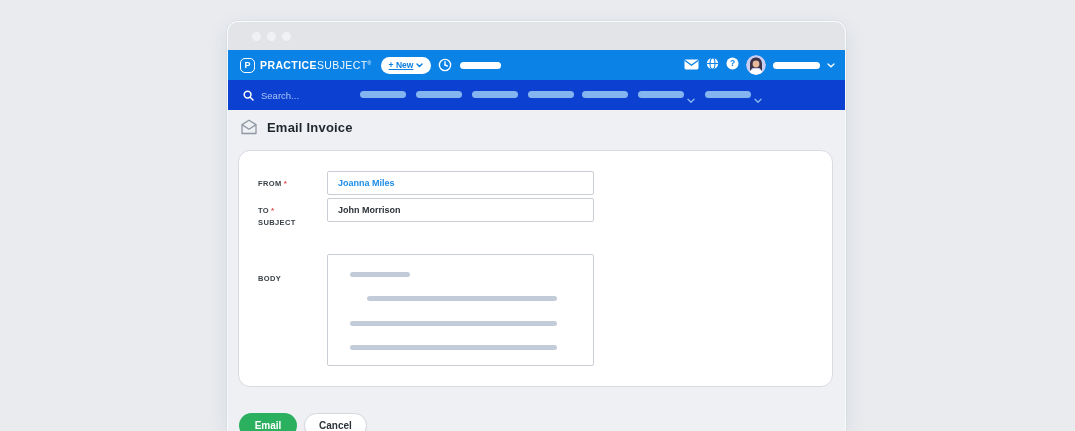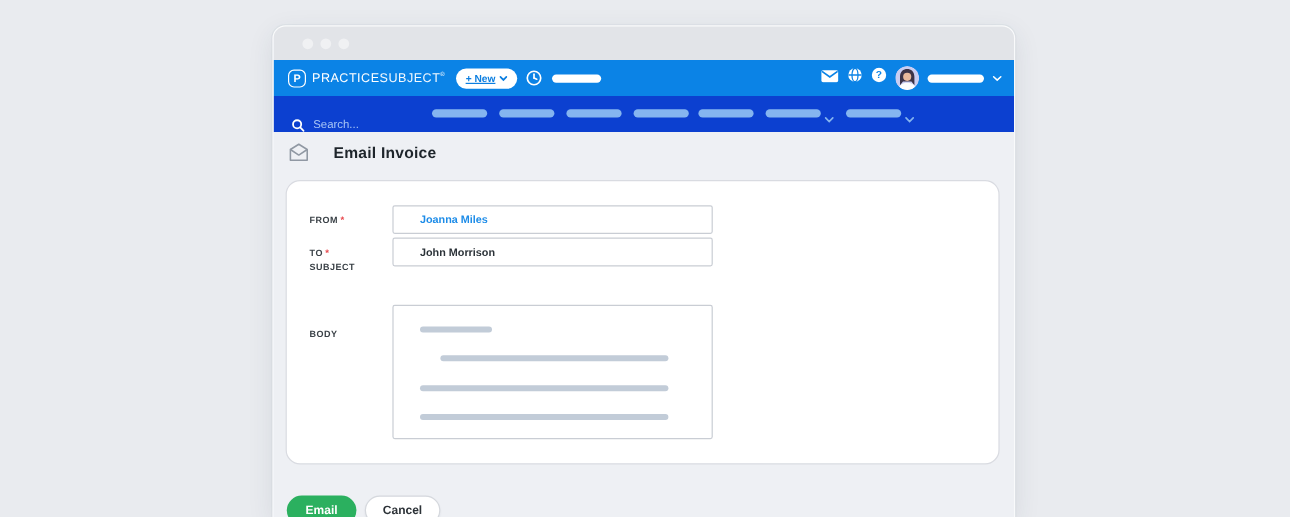--- a/index.html
+++ b/index.html
@@ -19,62 +19,62 @@
   .chrome-dot { width:9px; height:9px; border-radius:50%; background:#f0f1f3; }
 
   
   .topbar { height:30px; background:#0b83e6; display:flex; align-items:center; padding:0 10px 0 12px; }
   .brand { display:flex; align-items:center; gap:5px; cursor:pointer; }
   .brand-badge {
     width:15px; height:15px; border:1.6px solid #fff; border-radius:5px;
     color:#fff; font-size:9px; font-weight:bold; display:flex; align-items:center; justify-content:center;
   }
   .brand-text { color:#fff; font-size:10.5px; letter-spacing:.4px; white-space:nowrap; }
-  .brand-text b { font-weight:400; }
+  .brand-text b { font-weight:700; }
   .brand-text .light { font-weight:400; opacity:.95; }
   .brand-text sup { font-size:5px; vertical-align:super; }
   .new-btn {
     margin-left:9px; background:#fff; color:#0b7ee0; border:none; border-radius:9px;
     height:17px; padding:0 8px; font-size:8.5px; font-weight:700; display:flex; align-items:center; gap:3px; cursor:pointer;
     font-family:"Liberation Sans", sans-serif;
     text-decoration:underline;
   }
   .clock-icon { margin-left:7px; display:flex; }
   .ph-bar { background:#fff; border-radius:4px; height:7px; }
   .topbar .ph-bar.brandside { width:41px; margin-left:8px; }
   .top-right { margin-left:auto; display:flex; align-items:center; gap:7px; }
   .avatar { width:20px; height:20px; border-radius:50%; overflow:hidden; flex:0 0 auto; cursor:pointer; }
   .top-right .ph-bar { width:47px; }
   .chev { display:flex; }
 
   
-  .navbar { position:relative; height:30px; background:#0c40d0; display:flex; align-items:flex-end; padding-left:15px; }
+  .navbar { position:relative; height:30px; background:#0c40d0; display:flex; align-items:center; padding-left:15px; }
   .search-wrap { display:flex; align-items:center; gap:7px; }
   .search-input {
     background:transparent; border:none; outline:none; color:#a9c6f6; font-size:9.5px; width:70px;
     font-family:"Liberation Sans", sans-serif;
   }
   .search-input::placeholder { color:#a9c6f6; opacity:1; }
   .nav-pill { position:absolute; top:11px; width:46px; height:7px; border-radius:4px; background:#85b5f0; cursor:pointer; }
   .nav-chev { position:absolute; top:10px; }
 
   
   .content { position:relative; height:351px; background:#eef0f4; }
-  .page-head { position:absolute; left:12px; top:9px; display:flex; align-items:center; gap:20px; }
+  .page-head { position:absolute; left:12px; top:9px; display:flex; align-items:center; gap:9px; }
   .page-title { font-size:13px; font-weight:700; color:#1e252b; letter-spacing:.2px; }
 
   .card {
     position:absolute; left:10px; top:40px; width:595px; height:237px;
     background:#fff; border:1px solid #d9dbe1; border-radius:12px;
   }
   .fld-label { position:absolute; left:19px; font-size:7.5px; font-weight:700; color:#3a4147; letter-spacing:.4px; }
   .req { color:#e8484d; margin-left:2px; font-size:8px; }
   .fld-input {
     position:absolute; left:88px; width:267px; height:24px;
-    border:1px solid #c9cdd4; border-radius:2px; background:#fff; padding:0 22px;
+    border:1px solid #c9cdd4; border-radius:2px; background:#fff; padding:0 10px;
     font-size:9px; font-weight:700; color:#2b3238; font-family:"Liberation Sans", sans-serif; outline:none;
   }
   .fld-input.linkval { color:#1d8ce8; }
   .body-box {
     position:absolute; left:88px; top:103px; width:267px; height:112px;
     border:1px solid #c9cdd4; border-radius:2px; background:#fff;
   }
   .body-line { position:absolute; height:5px; border-radius:2.5px; background:#c2ccd8; }
 
   .btn-row { position:absolute; left:11px; top:303px; display:flex; gap:7px; }

